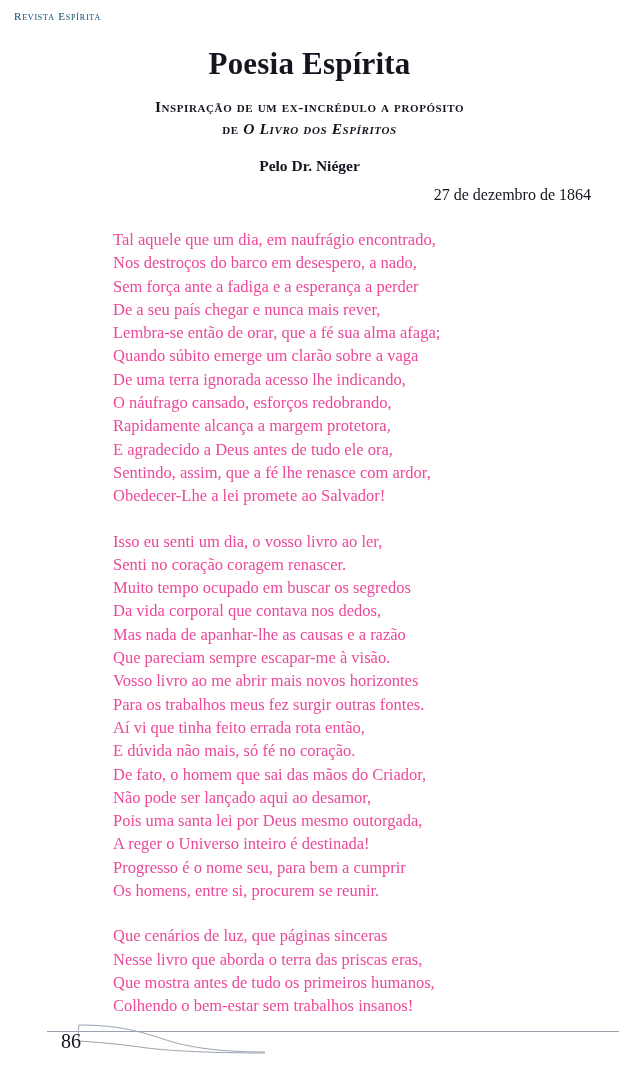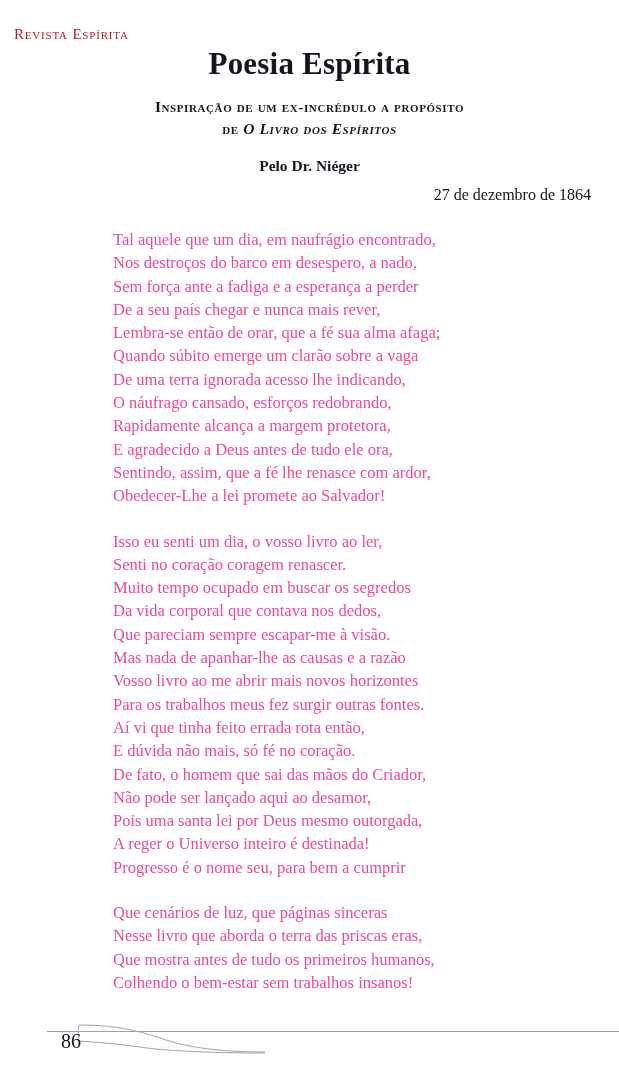--- a/index.html
+++ b/index.html
@@ -16,24 +16,23 @@
     overflow: hidden;
   }
 
   
   .running-head {
     position: absolute;
     top: 10px;
     left: 14px;
     font-family: "Liberation Serif", serif;
     font-variant: small-caps;
-    font-size: 15px;
+    font-size: 11px;
     letter-spacing: 0.8px;
-    color: #b91c1c;
-    margin-top: 16px;
+    color: #0c4a6e;
   }
 
   
   .title-block {
     position: absolute;
     top: 46px;
     left: 0;
     width: 619px;
     text-align: center;
   }
@@ -152,31 +151,32 @@
       <div class="verse">Rapidamente alcança a margem protetora,</div>
       <div class="verse">E agradecido a Deus antes de tudo ele ora,</div>
       <div class="verse">Sentindo, assim, que a fé lhe renasce com ardor,</div>
       <div class="verse">Obedecer-Lhe a lei promete ao Salvador!</div>
     </div>
     <div class="stanza">
       <div class="verse">Isso eu senti um dia, o vosso livro ao ler,</div>
       <div class="verse">Senti no coração coragem renascer.</div>
       <div class="verse">Muito tempo ocupado em buscar os segredos</div>
       <div class="verse">Da vida corporal que contava nos dedos,</div>
+      <div class="verse">Mas nada de apanhar-lhe as causas e a razão</div>
       <div class="verse">Que pareciam sempre escapar-me à visão.</div>
-      <div class="verse">Mas nada de apanhar-lhe as causas e a razão</div>
       <div class="verse">Vosso livro ao me abrir mais novos horizontes</div>
       <div class="verse">Para os trabalhos meus fez surgir outras fontes.</div>
       <div class="verse">Aí vi que tinha feito errada rota então,</div>
       <div class="verse">E dúvida não mais, só fé no coração.</div>
       <div class="verse">De fato, o homem que sai das mãos do Criador,</div>
       <div class="verse">Não pode ser lançado aqui ao desamor,</div>
       <div class="verse">Pois uma santa lei por Deus mesmo outorgada,</div>
       <div class="verse">A reger o Universo inteiro é destinada!</div>
       <div class="verse">Progresso é o nome seu, para bem a cumprir</div>
+      <div class="verse">Os homens, entre si, procurem se reunir.</div>
     </div>
     <div class="stanza">
       <div class="verse">Que cenários de luz, que páginas sinceras</div>
       <div class="verse">Nesse livro que aborda o terra das priscas eras,</div>
       <div class="verse">Que mostra antes de tudo os primeiros humanos,</div>
       <div class="verse">Colhendo o bem-estar sem trabalhos insanos!</div>
     </div>
   </div>
 
 <div class="footer">

